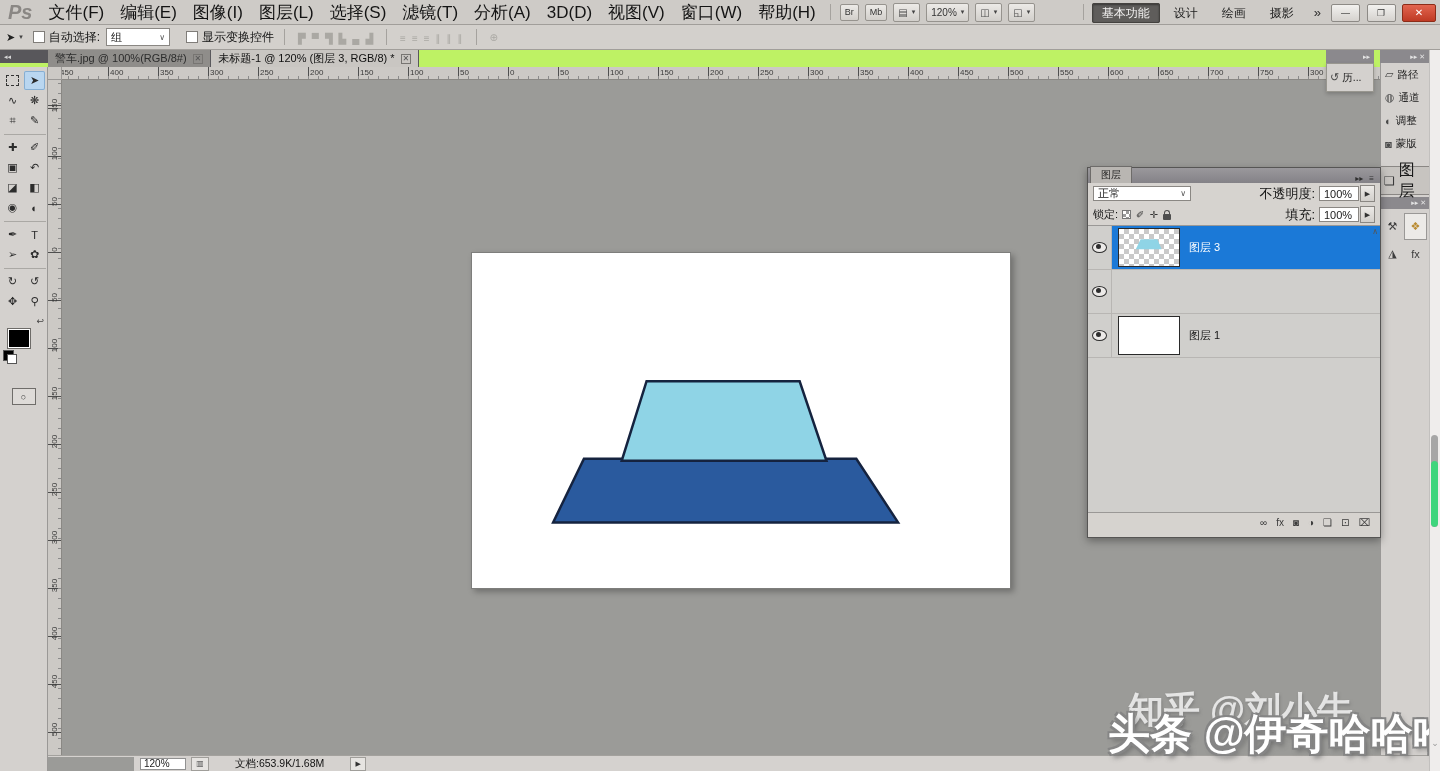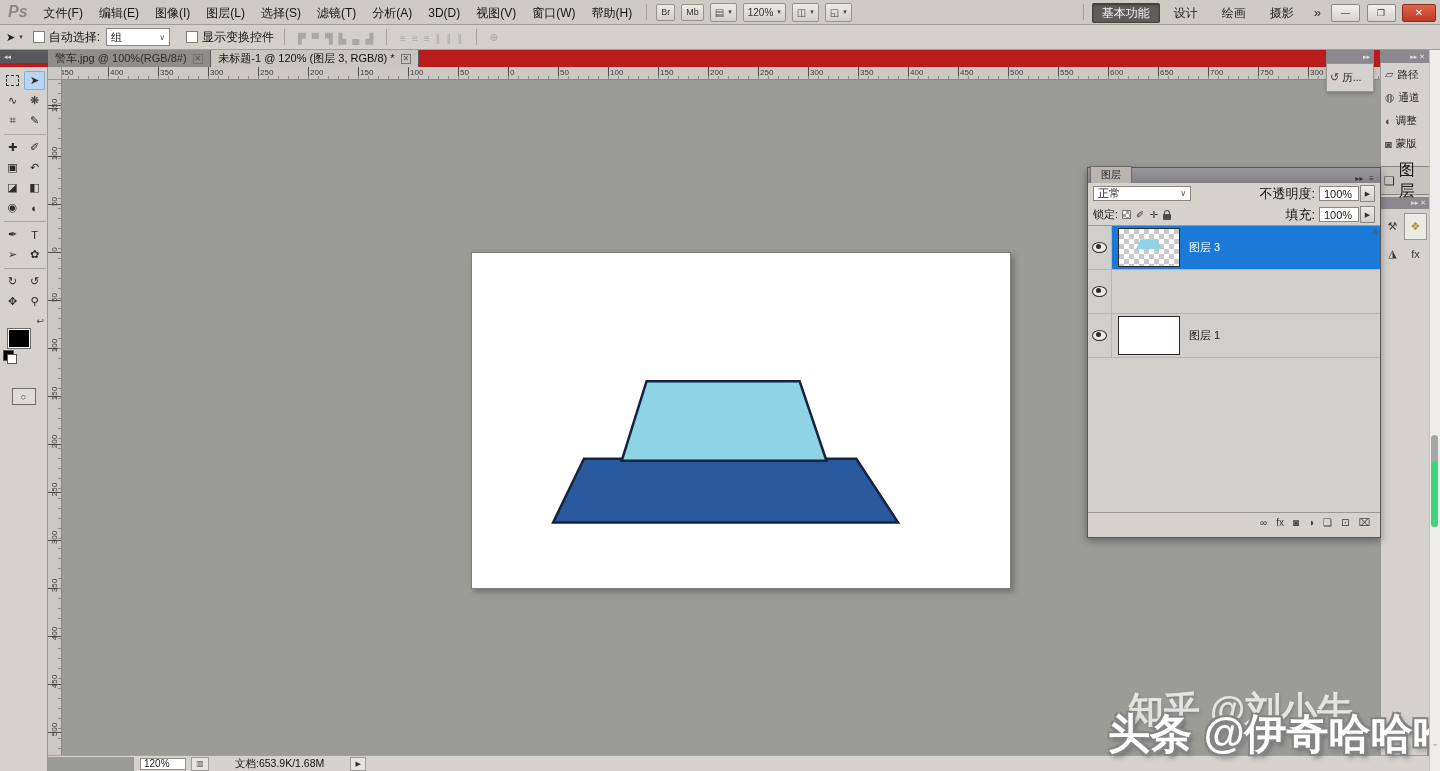--- a/index.html
+++ b/index.html
@@ -2,22 +2,22 @@
 <html><head>
 <meta charset="utf-8">
 <style>
   html,body{margin:0;padding:0;background:#777;}
   #app{position:relative;width:1440px;height:771px;overflow:hidden;
        background:#9b9b98;font-family:"Liberation Sans","DejaVu Sans",sans-serif;
        -webkit-font-smoothing:antialiased;color:#1a1a1a;}
   
   #menubar{position:absolute;left:0;top:0;width:1440px;height:25px;background:#cecbc7;
            border-bottom:1px solid #a19e9a;display:flex;align-items:center;box-sizing:border-box;padding:0 4px;}
-  #ps-logo{font-weight:bold;font-size:16px;color:#8a8784;margin:0 8px 0 4px;font-style:italic;}
-  .menu-item{font-size:12px;padding:0 8px;color:#141414;cursor:default;}
+  #ps-logo{font-weight:bold;font-size:20px;color:#8a8784;margin:0 8px 0 4px;font-style:italic;}
+  .menu-item{font-size:17px;padding:0 8px;color:#141414;cursor:default;}
   .vsep{width:1px;height:16px;background:#a5a29e;margin:0 6px;}
   .tb-btn,.tb-group{height:17px;display:inline-flex;align-items:center;border:1px solid #96938e;
         background:linear-gradient(#eceae7,#d2cfcb);border-radius:2px;font-size:9px;
         padding:0 4px;margin:0 3px;color:#333;}
   .tb-ic{font-size:10px;color:#4a4a4a;}
   .caret{font-size:7px;margin-left:4px;color:#444;}
   #menubar .spacer{flex:1;}
   .ws-btn{font-size:12px;padding:2px 9px;margin:0 2px;border-radius:2px;border:1px solid transparent;color:#1c1c1c;}
   .ws-btn.active{background:#5f5d5b;color:#f4f3f2;border-color:#44423f;box-shadow:inset 0 1px 2px rgba(0,0,0,.4);}
   #ws-overflow{font-size:13px;color:#2e2e2e;margin:0 8px;}
@@ -28,21 +28,21 @@
   
   #optionsbar{position:absolute;left:0;top:25px;width:1440px;height:25px;background:#d3d0cc;
               border-bottom:1px solid #a19e9a;display:flex;align-items:center;box-sizing:border-box;padding:0 6px;}
   #opt-move{font-size:11px;color:#222;}
   .chk{width:10px;height:10px;border:1px solid #807d79;background:#fff;display:inline-block;margin:0 4px 0 10px;}
   .opt-label{font-size:12px;color:#141414;}
   #opt-select{width:54px;height:16px;border:1px solid #8a8783;background:#fff;display:inline-flex;
               align-items:center;justify-content:space-between;font-size:11px;padding:0 4px;margin:0 6px;}
   .dis-ic{font-size:10px;color:#aaa8a3;margin:0 3px;}
   
-  #tabbar{position:absolute;left:0;top:50px;width:1440px;height:17px;background:#b91c1c;}
+  #tabbar{position:absolute;left:0;top:50px;width:1440px;height:17px;background:#bef264;}
   #tools-collapse{position:absolute;left:0;top:0;width:48px;height:13px;background:#58575b;
                   color:#d6d6d6;font-size:7px;line-height:13px;padding-left:4px;box-sizing:border-box;}
   #tabs{position:absolute;left:48px;top:0;height:17px;display:flex;}
   .tab{display:flex;align-items:center;height:17px;padding:0 7px;font-size:11px;background:#8f8d8a;
        color:#2c2c2c;border-right:1px solid #5a595d;white-space:nowrap;}
   .tab.active{background:#c9c6c2;color:#101010;}
   .tab .tclose{font-size:8px;margin-left:6px;border:1px solid #777572;padding:0 1px;line-height:8px;color:#555;}
   .dock-header{position:absolute;top:0;height:13px;background:#8b898d;color:#e3e3e3;font-size:7px;
                line-height:13px;text-align:right;box-sizing:border-box;padding-right:4px;}
   

